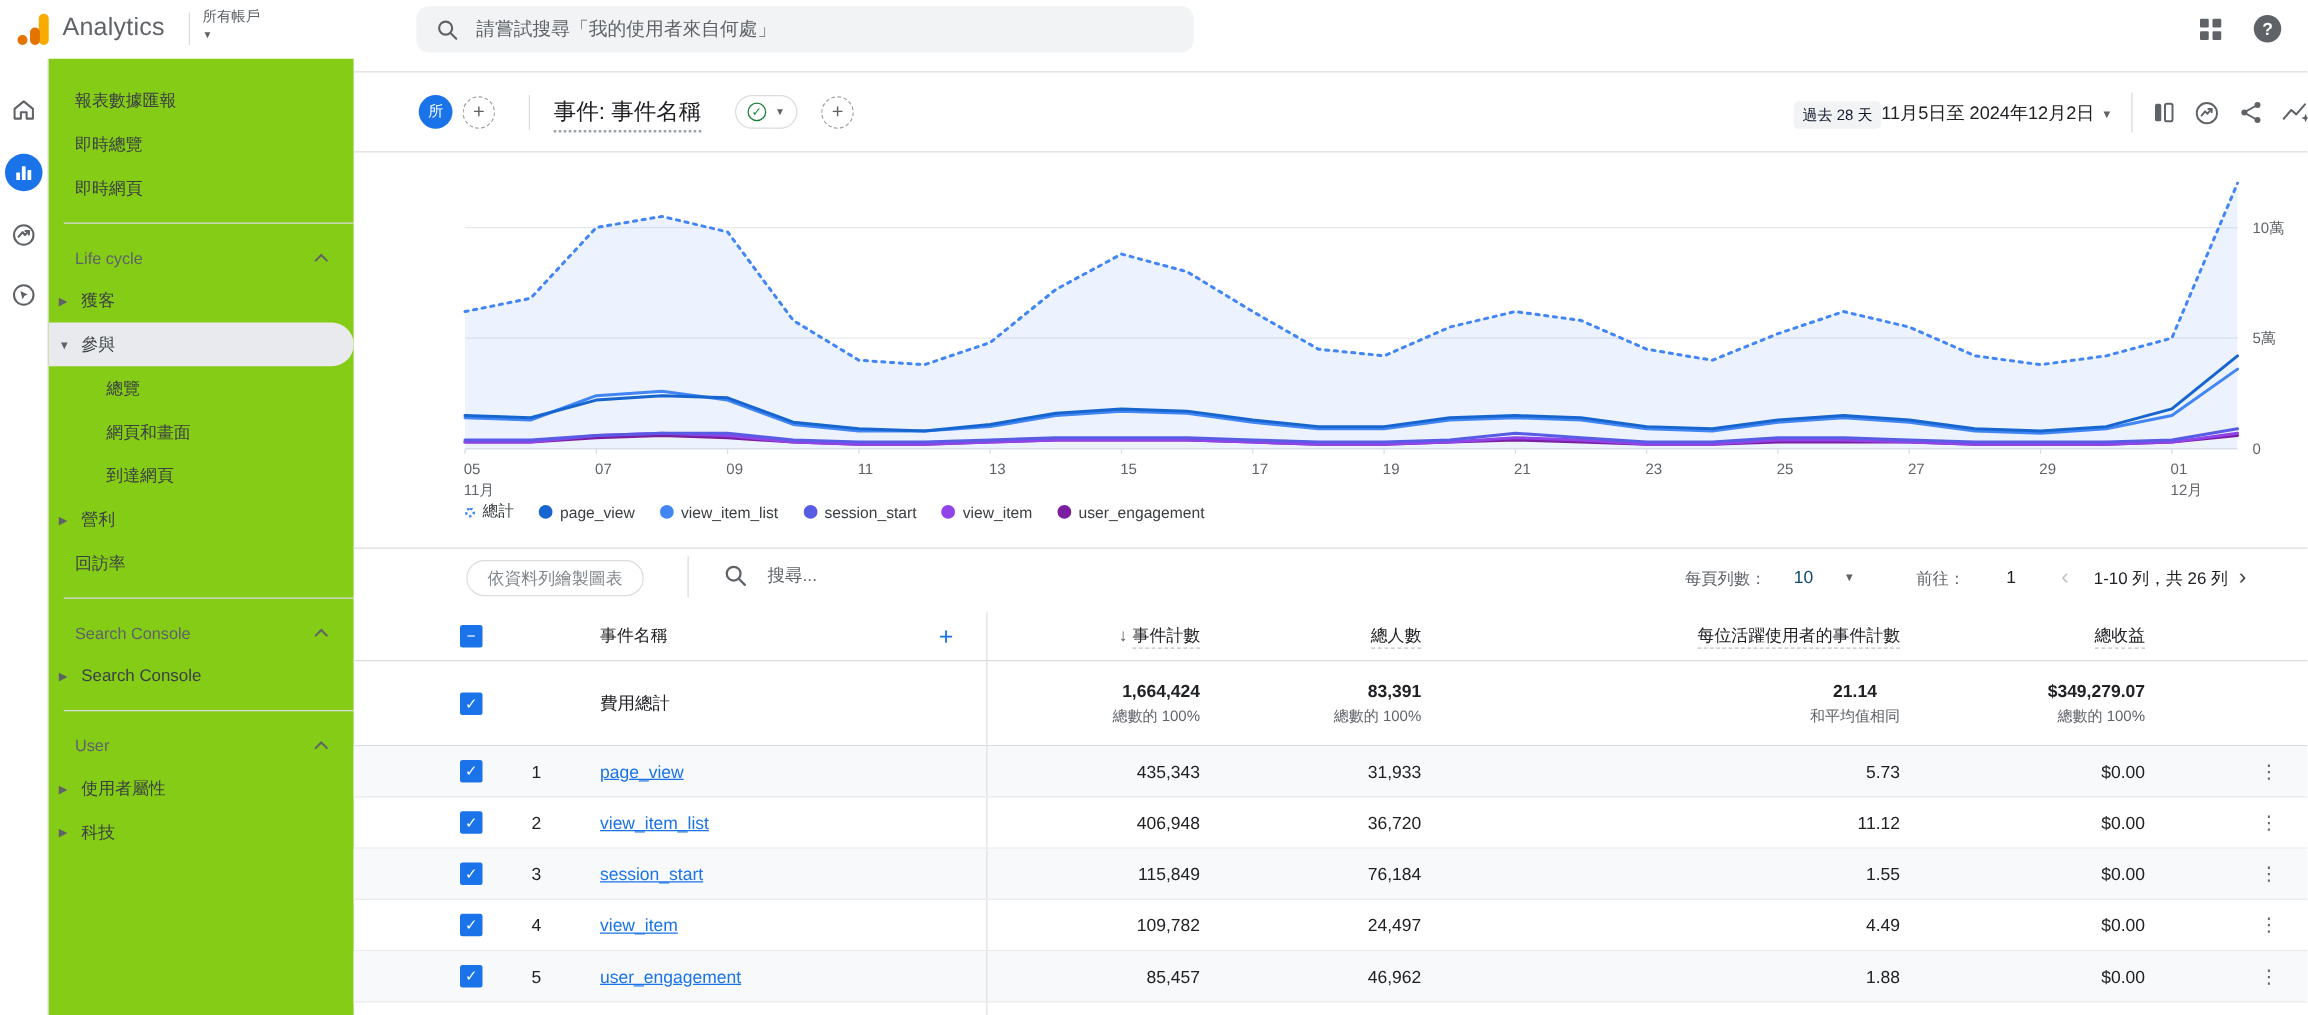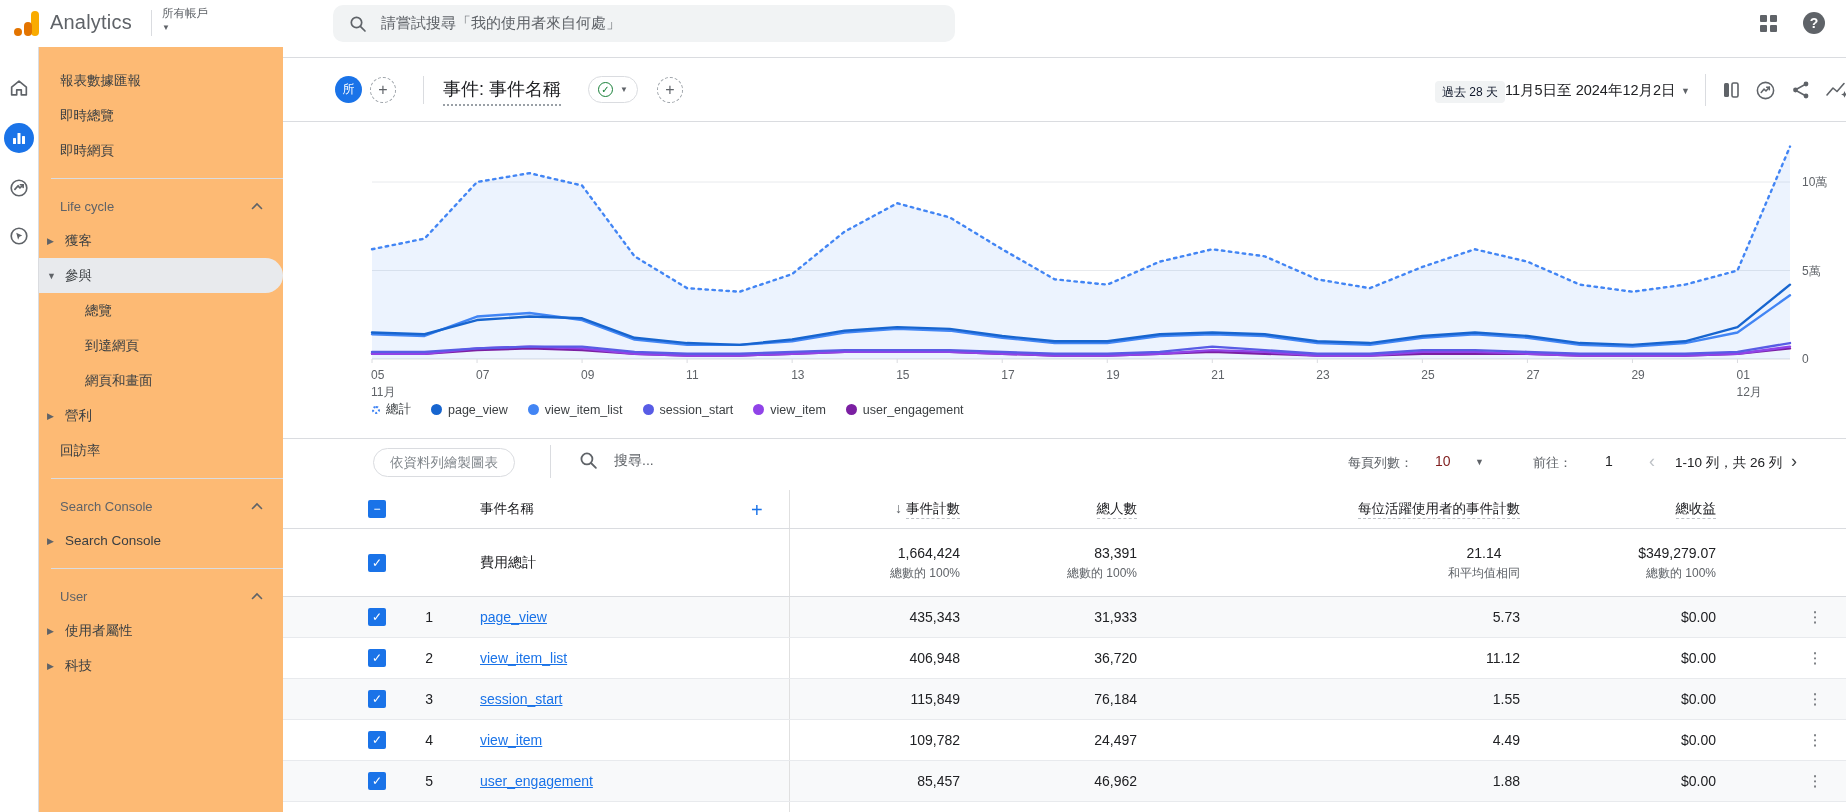--- a/index.html
+++ b/index.html
@@ -25,21 +25,21 @@
   .grid-ic .g i{background:#5f6368;border-radius:1px}
   .help-ic{left:1802px}
   .help-ic .q{width:22px;height:22px;border-radius:50%;background:#5f6368;color:#fff;font-size:14px;font-weight:bold;display:flex;align-items:center;justify-content:center}
 
   
   .rail{position:absolute;left:0;top:47px;width:39px;height:765px;background:#fff;border-right:1px solid #dadce0;display:flex;flex-direction:column;align-items:center;padding-top:28px;gap:22px}
   .rail .r-ic{width:26px;height:26px;display:flex;align-items:center;justify-content:center;cursor:pointer}
   .rail .active-circle{width:30px;height:30px;border-radius:50%;background:#1a73e8;display:flex;align-items:center;justify-content:center}
 
   
-  .sidebar{position:absolute;left:39px;top:47px;width:244px;height:765px;background:#fdba74;padding-top:16px;font-size:13.5px;overflow:hidden}
+  .sidebar{position:absolute;left:39px;top:47px;width:244px;height:765px;background:#84cc16;padding-top:16px;font-size:13.5px;overflow:hidden}
   .side-item{height:35px;display:flex;align-items:center;padding-left:21px;color:#3c4043;cursor:pointer;position:relative}
   .side-item .tri{width:18px;font-size:9px;color:#5f6368;margin-left:-13px}
   .side-item.child{padding-left:46px}
   .side-item.active-gray{background:#e8eaed;border-radius:0 18px 18px 0;width:244px}
   .side-item.selected{background:#e8f0fe;border-radius:0 18px 18px 0;width:244px;color:#1a73e8}
   .side-divider{height:1px;background:#dadce0;margin:10px 0 10px 12px}
   .side-section{height:34px;display:flex;align-items:center;justify-content:space-between;padding:0 20px 0 21px;color:#5f6368;font-size:13px;cursor:pointer}
 
   
   .main{position:absolute;left:283px;top:47px;width:1563px;height:765px;background:#fff}
@@ -66,21 +66,21 @@
   .lg-dot{width:11px;height:11px;border-radius:50%}
   .lg-dot.dashed{width:8px;height:8px;border:2px dotted #4285f4;background:#fff}
 
   
   .toolbar{position:absolute;left:0;top:391px;width:1563px;height:45px;border-top:1px solid #dadce0}
   .plot-btn{position:absolute;left:90px;top:9px;height:29px;border:1px solid #dadce0;border-radius:16px;background:#fff;color:#80868b;font-size:13.5px;padding:0 16px;display:flex;align-items:center;cursor:default}
   .tl-vdiv{position:absolute;left:267px;top:6px;width:1px;height:33px;background:#dadce0}
   .tl-search{position:absolute;left:296px;top:12px;display:flex;align-items:center;gap:16px;cursor:text}
   .tl-search .ph{font-size:14px;color:#5f6368}
   .pp-label{position:absolute;left:1065px;top:15px;font-size:13px;color:#5f6368}
-  .pp-value{position:absolute;left:1152px;top:14px;font-size:14px;color:#7f1d1d;cursor:pointer}
+  .pp-value{position:absolute;left:1152px;top:14px;font-size:14px;color:#0c4a6e;cursor:pointer}
   .pp-car{position:absolute;left:1192px;top:18px;font-size:9px;color:#5f6368;cursor:pointer}
   .go-label{position:absolute;left:1250px;top:15px;font-size:13px;color:#5f6368}
   .go-value{position:absolute;left:1322px;top:14px;font-size:14px;color:#202124;cursor:pointer}
   .pg-prev{position:absolute;left:1366px;top:12px;color:#bdc1c6;font-size:18px;cursor:default}
   .pg-status{position:absolute;left:1392px;top:15px;font-size:13.5px;color:#202124}
   .pg-next{position:absolute;left:1508px;top:12px;color:#3c4043;font-size:18px;cursor:pointer}
 
   
   .table{position:absolute;left:0;top:443px;width:1563px;height:322px}
   .t-head{position:absolute;left:0;top:0;width:1563px;height:39px;border-bottom:1px solid #dadce0}
@@ -89,21 +89,21 @@
   .t-row.alt{background:#f8f9fa}
   .cb{position:absolute;left:85px;width:18px;height:18px;border-radius:2px;background:#1a73e8;color:#fff;font-size:12px;line-height:18px;text-align:center;cursor:pointer}
   .col-div{position:absolute;left:506px;top:0;width:1px;height:100%;background:#e0e0e0}
   .cell{position:absolute;font-size:14px;color:#202124}
   .rnum{position:absolute;left:126px;width:24px;text-align:right;font-size:14px;color:#202124}
   .ename{position:absolute;left:197px;font-size:14px;color:#1a73e8;text-decoration:underline;cursor:pointer}
   .r1{right:886px;text-align:right}.r2{right:709px;text-align:right}.r3{right:326px;text-align:center}.r4{right:130px;text-align:right}
   .hcell{font-size:13.5px;color:#202124}
   .dashed-u{border-bottom:1px dashed #bdc1c6;padding-bottom:2px;cursor:pointer}
   .sub{font-size:12px;color:#5f6368;font-weight:normal;margin-top:4px}
-  .bold{font-weight:normal}
+  .bold{font-weight:bold}
   .kebab{position:absolute;right:22px;width:18px;text-align:center;color:#5f6368;font-size:15px;cursor:pointer}
   .sort-ar{color:#5f6368;font-size:14px;margin-right:4px}
   .addcol{position:absolute;left:468px;top:9px;color:#1a73e8;font-size:20px;cursor:pointer}
   .vc{top:50%;transform:translateY(-50%)}
 </style>
 </head>
 <body>
 
 <div class="stage">
 
@@ -190,24 +190,24 @@
         <span>獲客</span>
       </div>
     <div class="side-item active-gray">
         <span class="tri">▼</span>
         <span>參與</span>
       </div>
     <div class="side-item child">
         <span>總覽</span>
       </div>
     <div class="side-item child">
+        <span>網頁和畫面</span>
+      </div>
+    <div class="side-item child">
         <span>到達網頁</span>
-      </div>
-    <div class="side-item child">
-        <span>網頁和畫面</span>
       </div>
     <div class="side-item">
         <span class="tri">▶</span>
         <span>營利</span>
       </div>
     <div class="side-item">
         <span>回訪率</span>
       </div>
     <div class="side-divider"></div>
 

